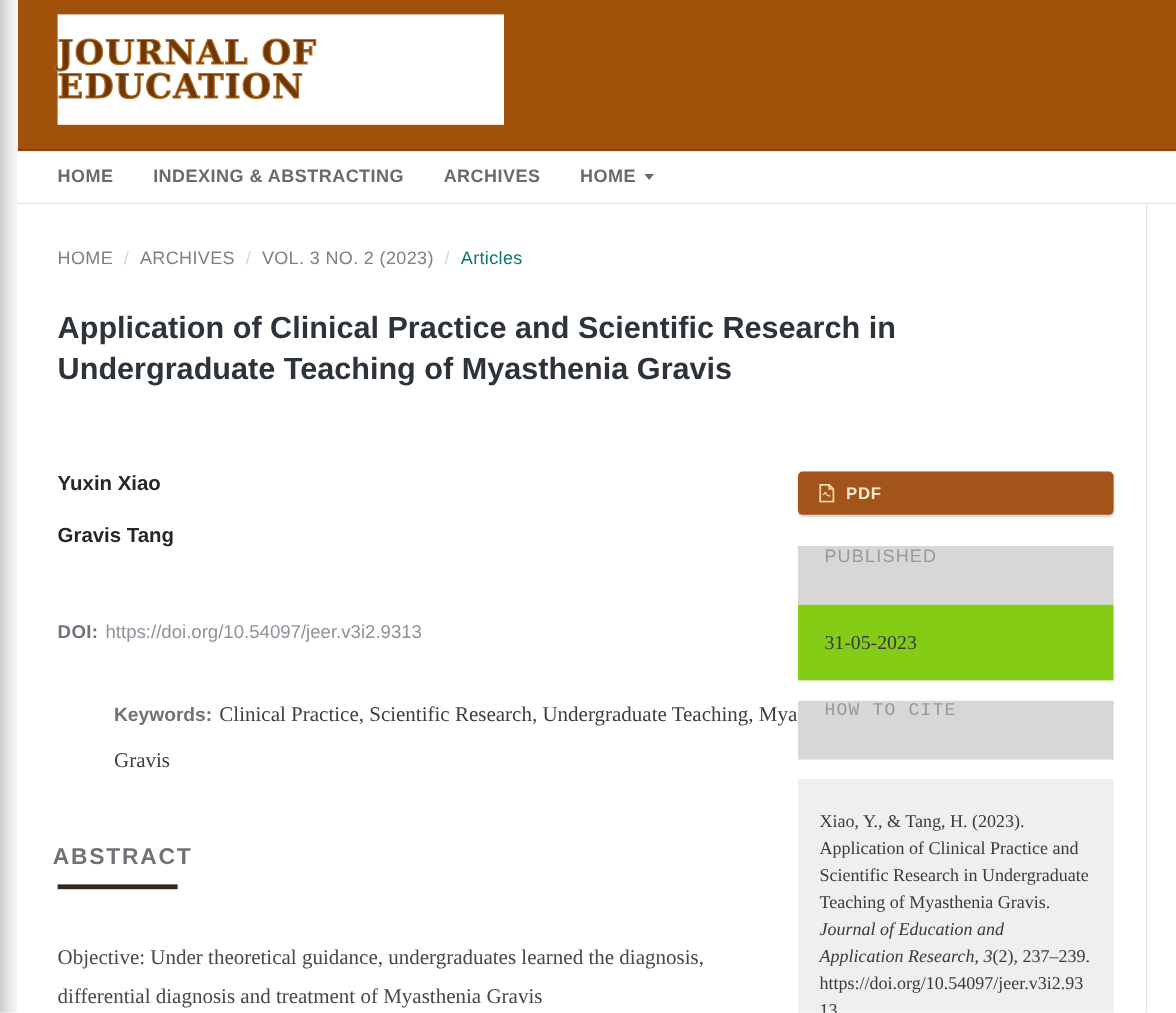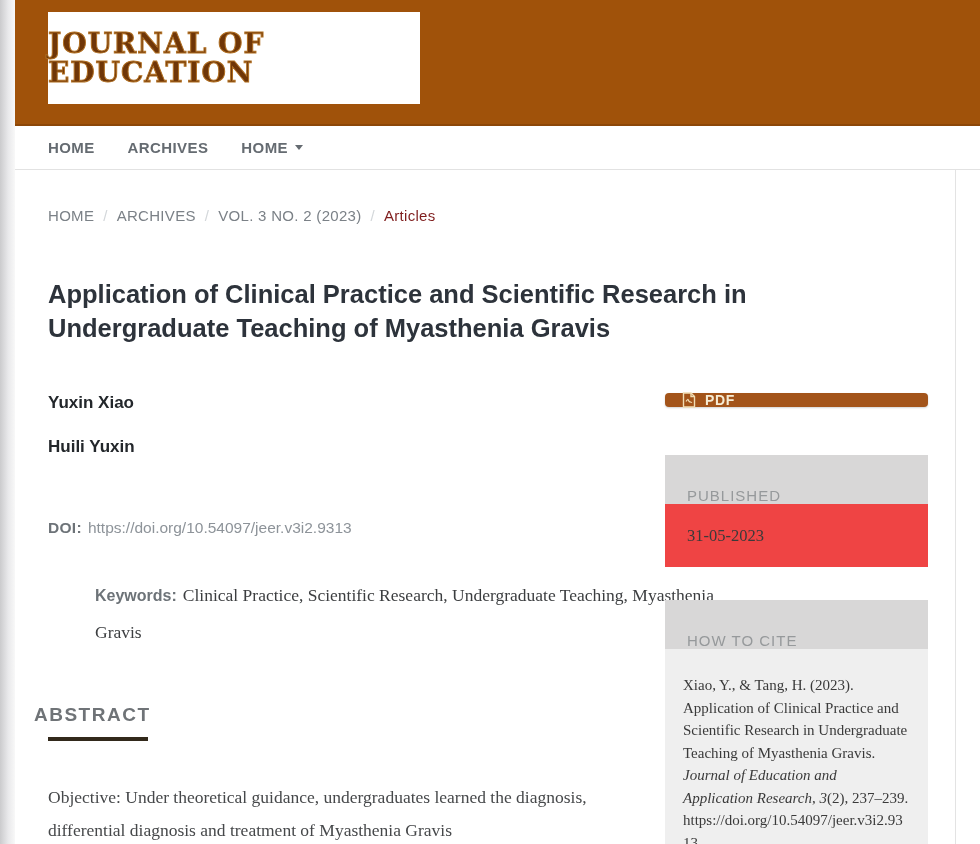--- a/index.html
+++ b/index.html
@@ -33,77 +33,80 @@
 
   
   .container-right-border { position:absolute; left:955px; top:170px; width:1px;
     height:674px; background:#e3e3e3; }
 
   
   .breadcrumb { position:absolute; left:48px; top:207px; font-size:15px;
     color:#7b8187; display:flex; gap:9px; letter-spacing:0.3px; }
   .breadcrumb .crumb { cursor:pointer; }
   .breadcrumb .sep { color:#d3d7da; }
-  .breadcrumb .current { color:#7f1d1d; }
+  .breadcrumb .current { color:#0f766e; }
 
   
   .article-title { position:absolute; left:48px; top:258px; width:825px;
-    font-size:25.5px; line-height:33.5px; font-weight:700; color:#2d333b;margin-top:20px; }
+    font-size:25.5px; line-height:33.5px; font-weight:700; color:#2d333b; }
   .author { position:absolute; left:48px; font-size:17px; font-weight:700; color:#23272b; }
   .author-1 { top:393px; } .author-2 { top:437px; }
 
   .doi-row { position:absolute; left:48px; top:519px; font-size:15.5px;text-align:right; }
   .doi-label { color:#6d7378; font-weight:700; letter-spacing:0.3px; margin-right:6px; }
   .doi-link { color:#8d9399; cursor:pointer; }
 
   .keywords { position:absolute; left:48px; top:577px; width:625px;
     font-family:"Liberation Serif", serif; font-size:17.5px; line-height:37px; color:#3c3e40;margin-left:47px; }
   .kw-label { font-family:"Liberation Sans", sans-serif; font-size:16px; font-weight:700;
     color:#6d7378; margin-right:6px; }
 
-  .abstract-heading { position:absolute; left:34px; top:704px; font-size:19px;
+  .abstract-heading { position:absolute; left:44px; top:704px; font-size:19px;
     font-weight:600; color:#6f7377; letter-spacing:1.5px; }
   .abstract-rule { position:absolute; left:48px; top:737px; width:100px; height:4px;
     background:#32291b; }
   .abstract-text { position:absolute; left:48px; top:781px; width:585px;
     font-family:"Liberation Serif", serif; font-size:17.5px; line-height:33px; color:#46484a; }
 
   
-  .pdf-button { position:absolute; left:665px; top:393px; width:263px; height:14px;
+  .pdf-button { position:absolute; left:665px; top:393px; width:263px; height:36px;
     background:#a3541a; border-radius:4px; display:flex; align-items:center;
     padding-left:17px; gap:9px; cursor:pointer; box-shadow:0 1px 2px rgba(0,0,0,0.18); }
   .pdf-label { color:#f6ecd4; font-weight:700; font-size:14px; letter-spacing:0.6px; }
 
   .side-box-header { position:absolute; left:665px; width:263px; height:49px;
-    background:#d8d7d7; display:flex; align-items:flex-end; padding-left:22px;
+    background:#d8d7d7; display:flex; align-items:flex-start; padding-left:22px;
     color:#96999b; font-size:15px; letter-spacing:1px; }
   .published-header { top:455px; }
   .published-body { position:absolute; left:665px; top:504px; width:263px; height:63px;
-    background:#ef4444; display:flex; align-items:center; padding-left:22px;
+    background:#84cc16; display:flex; align-items:center; padding-left:22px;
     font-family:"Liberation Serif", serif; font-size:16.5px; color:#3a3a3a; }
-  .cite-header { top:600px; }
+  .cite-header { top:584px;font-family:Liberation Mono, monospace; }
   .cite-body { position:absolute; left:665px; top:649px; width:263px; height:221px;
     background:#efefef; padding:25px 18px; font-family:"Liberation Serif", serif;
     font-size:15px; line-height:22.5px; color:#3a3a3a; overflow-wrap:break-word; }
   .cite-body em { font-style:italic; }
 </style>
 </head>
 <body>
 
 <div class="left-strip"></div>
 
 <header class="site-header">
   <div class="logo-box">
     <div class="logo-line">JOURNAL OF EDUCATION</div>
   </div>
 </header>
 
 <nav class="main-nav">
   <div class="nav-item">
     <span>HOME</span>
+  </div>
+  <div class="nav-item">
+    <span>INDEXING &amp; ABSTRACTING</span>
   </div>
   <div class="nav-item">
     <span>ARCHIVES</span>
   </div>
   <div class="nav-item">
     <span>HOME</span>
     <span class="caret"></span>
   </div>
 </nav>
 
@@ -115,21 +118,21 @@
   <span class="crumb">ARCHIVES</span>
   <span class="sep">/</span>
   <span class="crumb">VOL. 3 NO. 2 (2023)</span>
   <span class="sep">/</span>
   <span class="current">Articles</span>
 </div>
 
 <h1 class="article-title">Application of Clinical Practice and Scientific Research in Undergraduate Teaching of Myasthenia Gravis</h1>
 
 <div class="author author-1">Yuxin Xiao</div>
-<div class="author author-2">Huili Yuxin</div>
+<div class="author author-2">Gravis Tang</div>
 
 <div class="doi-row">
   <span class="doi-label">DOI:</span><span class="doi-link">https://doi.org/10.54097/jeer.v3i2.9313</span>
 </div>
 
 <div class="keywords">
   <span class="kw-label">Keywords:</span><span>Clinical Practice, Scientific Research, Undergraduate Teaching, Myasthenia Gravis</span>
 </div>
 
 <div class="abstract-heading">ABSTRACT</div>

